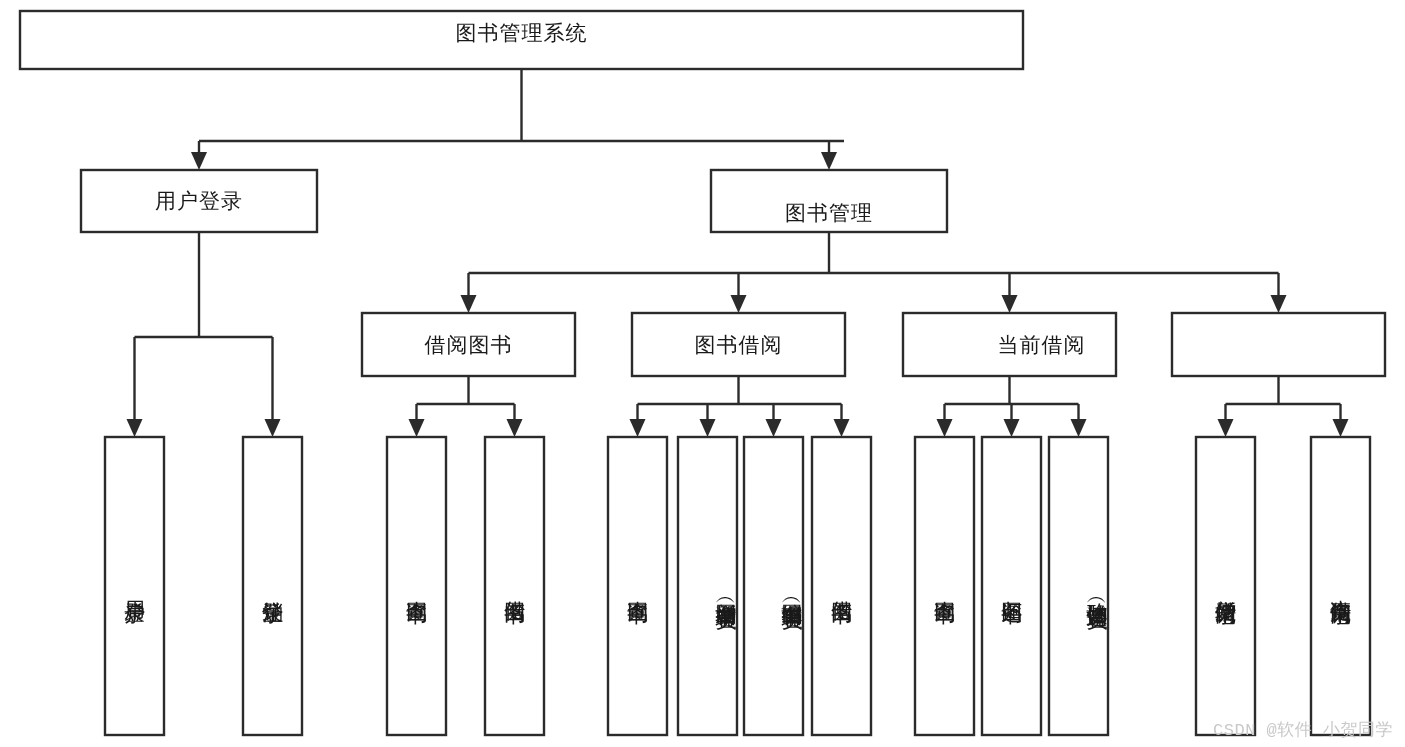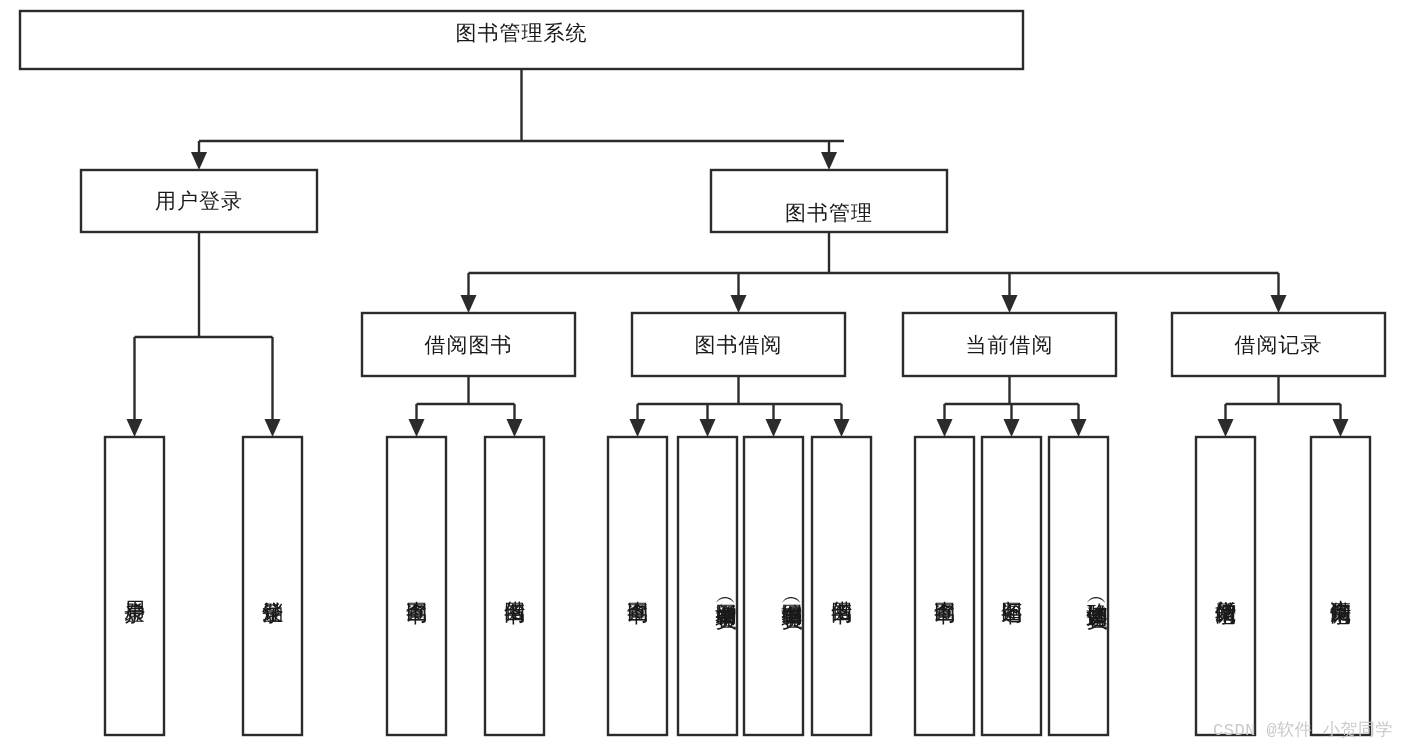--- a/index.html
+++ b/index.html
@@ -188,22 +188,21 @@
     <rect class="node-box" x="1311" y="437" width="59" height="298"></rect>
   </svg>
 
   <div class="node-htext" style="left:20px; top:11px; width:1003px; height:44px;">图书管理系统</div>
 
   <div class="node-htext" style="left:81px; top:170px; width:236px; height:62px;">用户登录</div>
   <div class="node-htext" style="left:711px; top:170px; width:236px; height:62px;margin-top:12px;">图书管理</div>
 
   <div class="node-htext" style="left:362px; top:313px; width:213px; height:63px;">借阅图书</div>
   <div class="node-htext" style="left:632px; top:313px; width:213px; height:63px;">图书借阅</div>
-  <div class="node-htext" style="left:903px; top:313px; width:213px; height:63px;">当前借阅</div>
-  <div class="node-htext" style="left:1172px; top:313px; width:213px; height:63px;">借阅记录</div>
+  <div class="node-htext" style="left:903px; top:313px; width:213px; height:63px;padding-left:32px;">当前借阅</div>
 
   <div class="leaf-vtext" style="left:105px; top:437px; width:59px; height:298px;">用户登录</div>
   <div class="leaf-vtext" style="left:243px; top:437px; width:59px; height:298px;">注销登录</div>
   <div class="leaf-vtext" style="left:387px; top:437px; width:59px; height:298px;">查询图书</div>
   <div class="leaf-vtext" style="left:485px; top:437px; width:59px; height:298px;">借阅图书</div>
   <div class="leaf-vtext" style="left:608px; top:437px; width:59px; height:298px;">查询图书</div>
   <div class="leaf-vtext" style="left:678px; top:437px; width:59px; height:298px; align-items:flex-start; padding-top:8px; box-sizing:border-box;">新增图书（管理员）</div>
   <div class="leaf-vtext" style="left:744px; top:437px; width:59px; height:298px; align-items:flex-start; padding-top:8px; box-sizing:border-box;">编辑图书（管理员）</div>
   <div class="leaf-vtext" style="left:812px; top:437px; width:59px; height:298px;">借阅图书</div>
   <div class="leaf-vtext" style="left:915px; top:437px; width:59px; height:298px;">查询图书</div>

